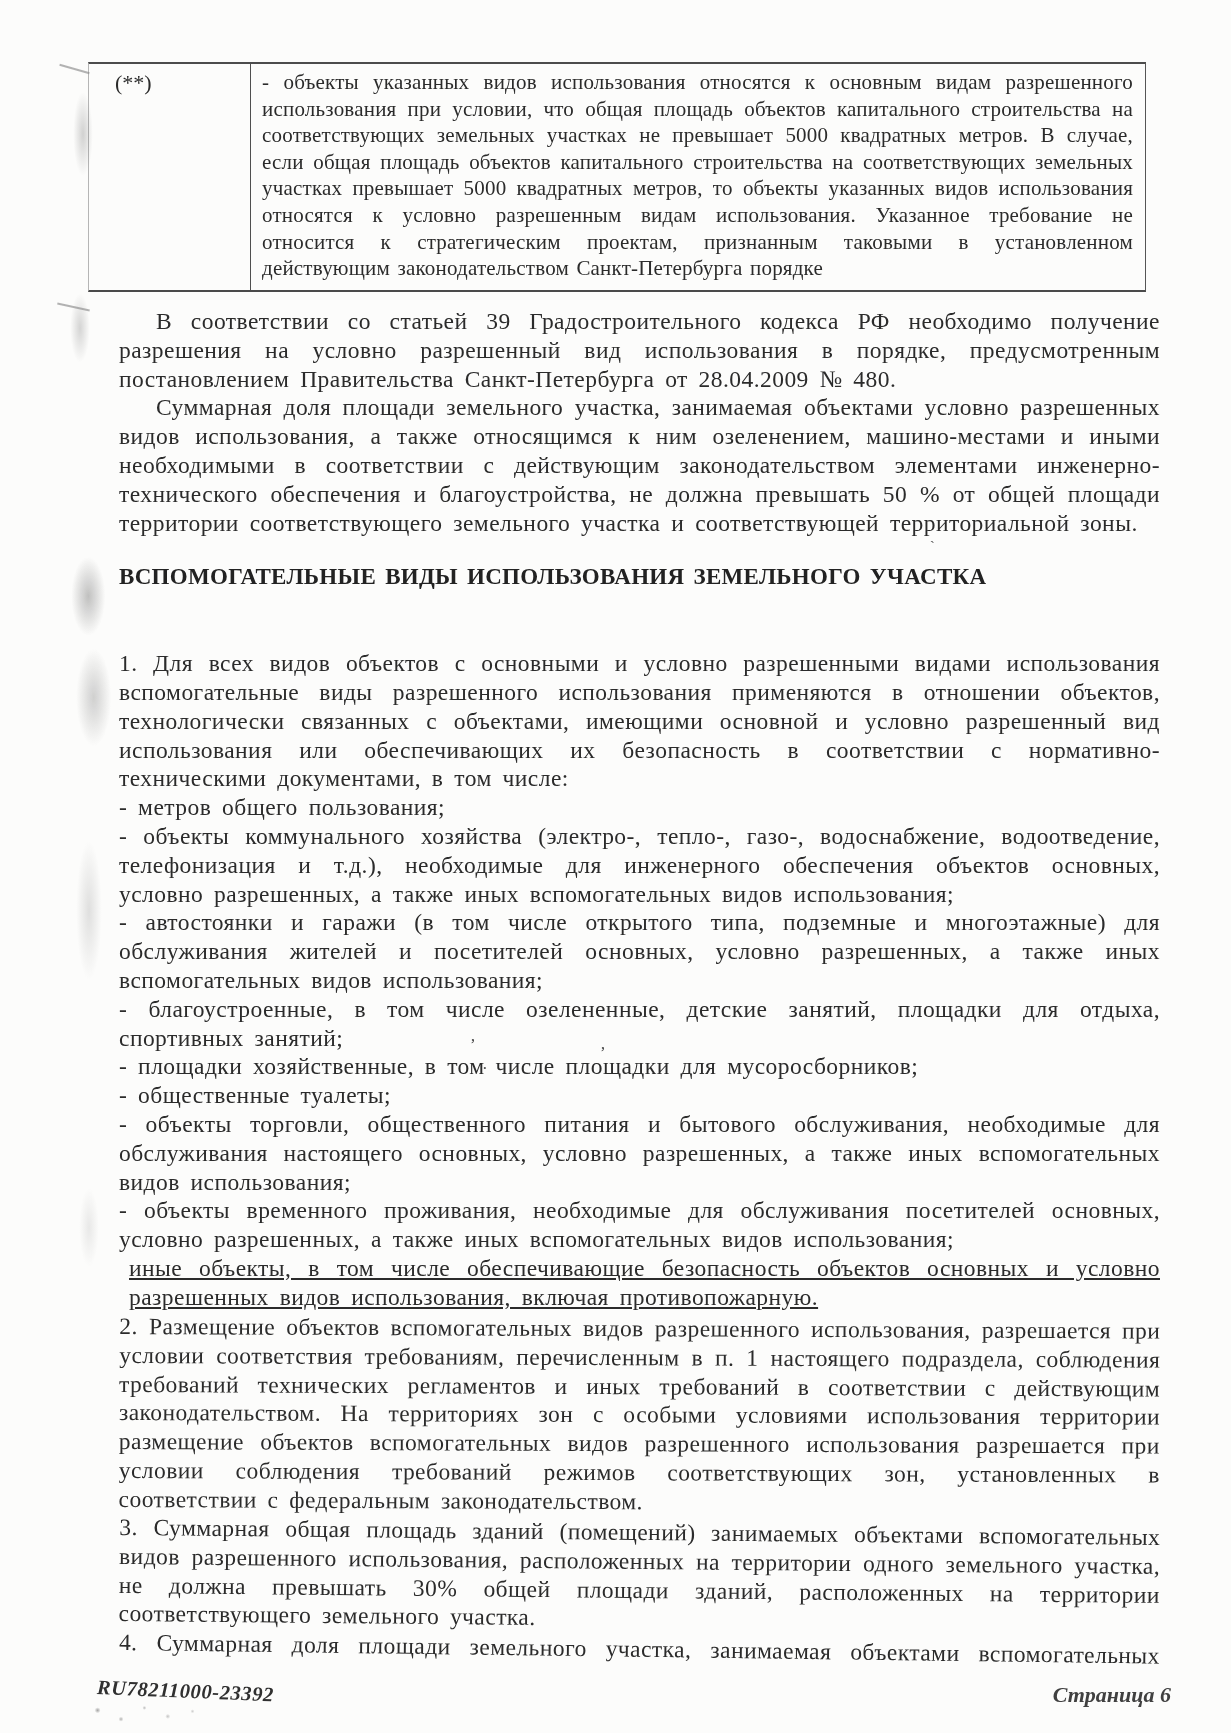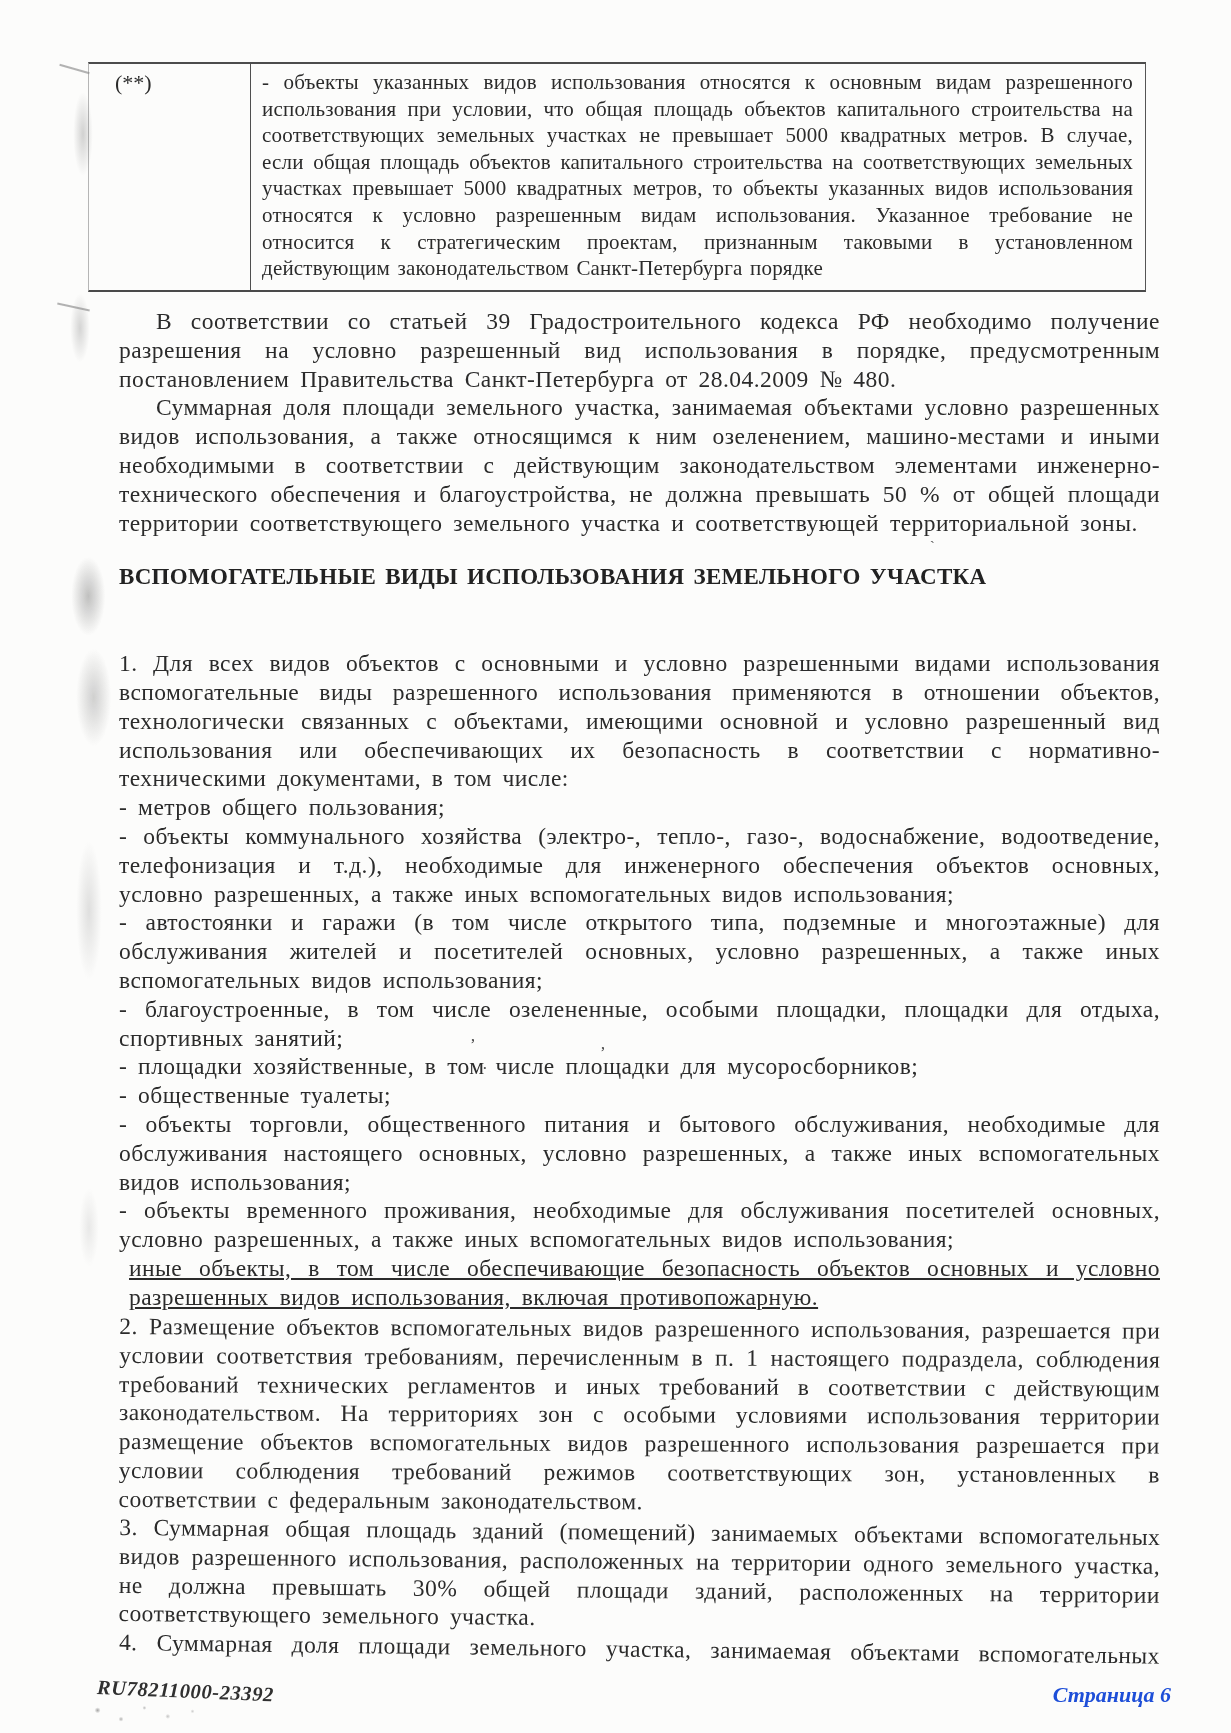--- a/index.html
+++ b/index.html
@@ -82,21 +82,21 @@
     transform: rotate(2.4deg);
     transform-origin: left center;
     color: #303030;
   }
   .footer-page {
     position: absolute;
     top: 1682px; right: 60px;
     font-size: 22px;
     font-weight: 700;
     font-style: italic;
-    color: #1d4ed8;
+    color: #404040;
   }
   
   .noise, .seg, .mark { position: absolute; pointer-events: none; }
   .noise { border-radius: 50%; }
   .n1 { left: 70px; top: 78px;  width: 26px; height: 112px;
         background: radial-gradient(closest-side, rgba(110,110,110,.30), rgba(110,110,110,0) 75%); }
   .n2 { left: 67px; top: 282px; width: 26px; height: 92px;
         background: radial-gradient(closest-side, rgba(110,110,110,.28), rgba(110,110,110,0) 75%); }
   .n3 { left: 64px; top: 540px; width: 54px; height: 225px;
         background:
@@ -141,21 +141,21 @@
     <p class="para-indent">Суммарная доля площади земельного участка, занимаемая объектами условно разрешенных видов использования, а также относящимся к ним озеленением, машино-местами и иными необходимыми в соответствии с действующим законодательством элементами инженерно-технического обеспечения и благоустройства, не должна превышать 50 % от общей площади территории соответствующего земельного участка и соответствующей территориальной зоны.</p>
 
     <h2 class="section-heading">ВСПОМОГАТЕЛЬНЫЕ ВИДЫ ИСПОЛЬЗОВАНИЯ ЗЕМЕЛЬНОГО УЧАСТКА</h2>
 
     <p>1. Для всех видов объектов с основными и условно разрешенными видами использования вспомогательные виды разрешенного использования применяются в отношении объектов, технологически связанных с объектами, имеющими основной и условно разрешенный вид использования или обеспечивающих их безопасность в соответствии с нормативно-техническими документами, в том числе:</p>
 
     <div class="uses-list">
       <p>- метров общего пользования;</p>
       <p>- объекты коммунального хозяйства (электро-, тепло-, газо-, водоснабжение, водоотведение, телефонизация и т.д.), необходимые для инженерного обеспечения объектов основных, условно разрешенных, а также иных вспомогательных видов использования;</p>
       <p>- автостоянки и гаражи (в том числе открытого типа, подземные и многоэтажные) для обслуживания жителей и посетителей основных, условно разрешенных, а также иных вспомогательных видов использования;</p>
-      <p>- благоустроенные, в том числе озелененные, особыми площадки, площадки для отдыха, спортивных занятий;</p>
+      <p>- благоустроенные, в том числе озелененные, детские занятий, площадки для отдыха, спортивных занятий;</p>
       <p>- площадки хозяйственные, в том числе площадки для мусоросборников;</p>
       <p>- общественные туалеты;</p>
       <p>- объекты торговли, общественного питания и бытового обслуживания, необходимые для обслуживания настоящего основных, условно разрешенных, а также иных вспомогательных видов использования;</p>
       <p>- объекты временного проживания, необходимые для обслуживания посетителей основных, условно разрешенных, а также иных вспомогательных видов использования;</p>
       <p class="no-dash">иные объекты, в том числе обеспечивающие безопасность объектов основных и условно разрешенных видов использования, включая противопожарную.</p>
     </div>
 
     <p class="tilt-a">2. Размещение объектов вспомогательных видов разрешенного использования, разрешается при условии соответствия требованиям, перечисленным в п. 1 настоящего подраздела, соблюдения требований технических регламентов и иных требований в соответствии с действующим законодательством. На территориях зон с особыми условиями использования территории размещение объектов вспомогательных видов разрешенного использования разрешается при условии соблюдения требований режимов соответствующих зон, установленных в соответствии с федеральным законодательством.</p>
     <p class="tilt-b">3. Суммарная общая площадь зданий (помещений) занимаемых объектами вспомогательных видов разрешенного использования, расположенных на территории одного земельного участка, не должна превышать 30% общей площади зданий, расположенных на территории соответствующего земельного участка.</p>
     <p class="tilt-c">4. Суммарная доля площади земельного участка, занимаемая объектами вспомогательных</p>

